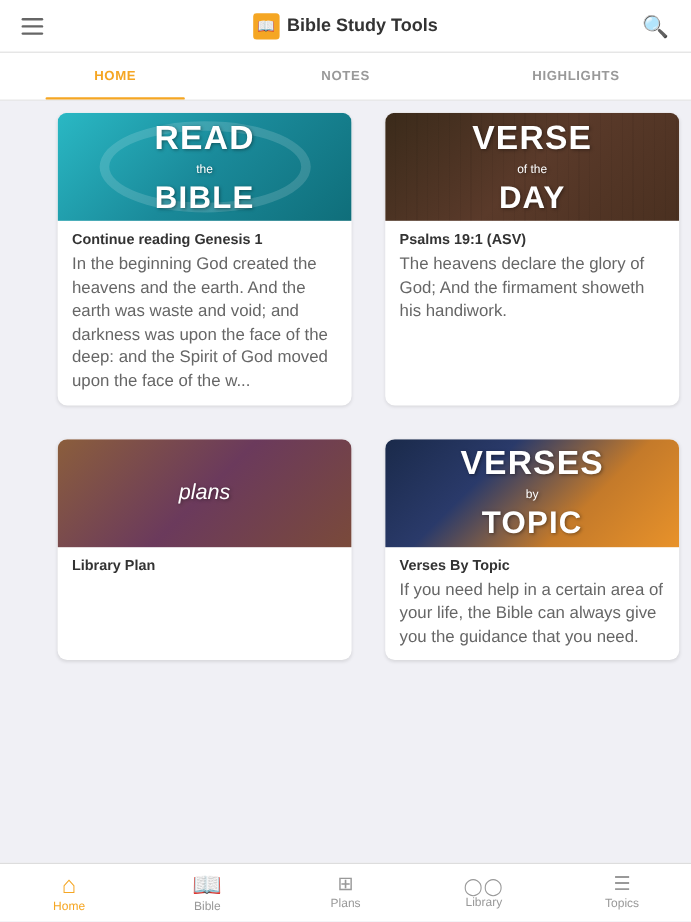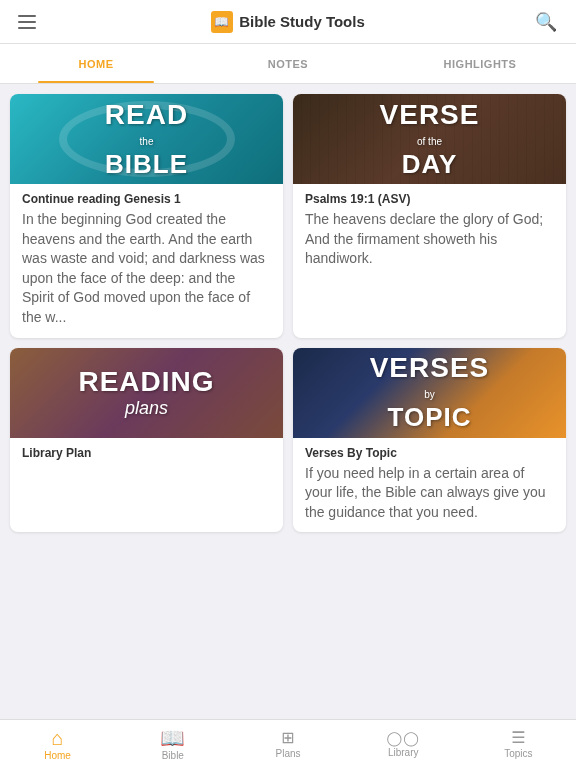--- a/index.html
+++ b/index.html
@@ -115,21 +115,22 @@
     .content {
       height: calc(768px - 44px - 40px - 49px);
       overflow-y: auto;
       padding: 10px;
       background: #f0f0f5;
     }
 
     .cards-grid {
       display: grid;
       grid-template-columns: 1fr 1fr;
-      gap: 10px;
+      gap: 28px;
+      margin-left: 38px;
     }
 
     .card {
       background: #fff;
       border-radius: 8px;
       overflow: hidden;
       cursor: pointer;
       box-shadow: 0 1px 3px rgba(0,0,0,0.1);
     }
 
@@ -317,21 +318,20 @@
       </div>
       <div class="card-body">
         <div class="card-subtitle">Psalms 19:1 (ASV)</div>
         <div class="card-desc">The heavens declare the glory of God; And the firmament showeth his handiwork.</div>
       </div>
     </div>
 
     <div class="card">
       <div class="card-image reading-plans">
         <div class="card-image-text">
-          <span class="big-word">READING</span>
           <span class="small-word" style="font-size:18px; font-style:italic; font-weight:300;">plans</span>
         </div>
       </div>
       <div class="card-body">
         <div class="card-subtitle">Library Plan</div>
       </div>
     </div>
 
     <div class="card">
       <div class="card-image verses-topic">

